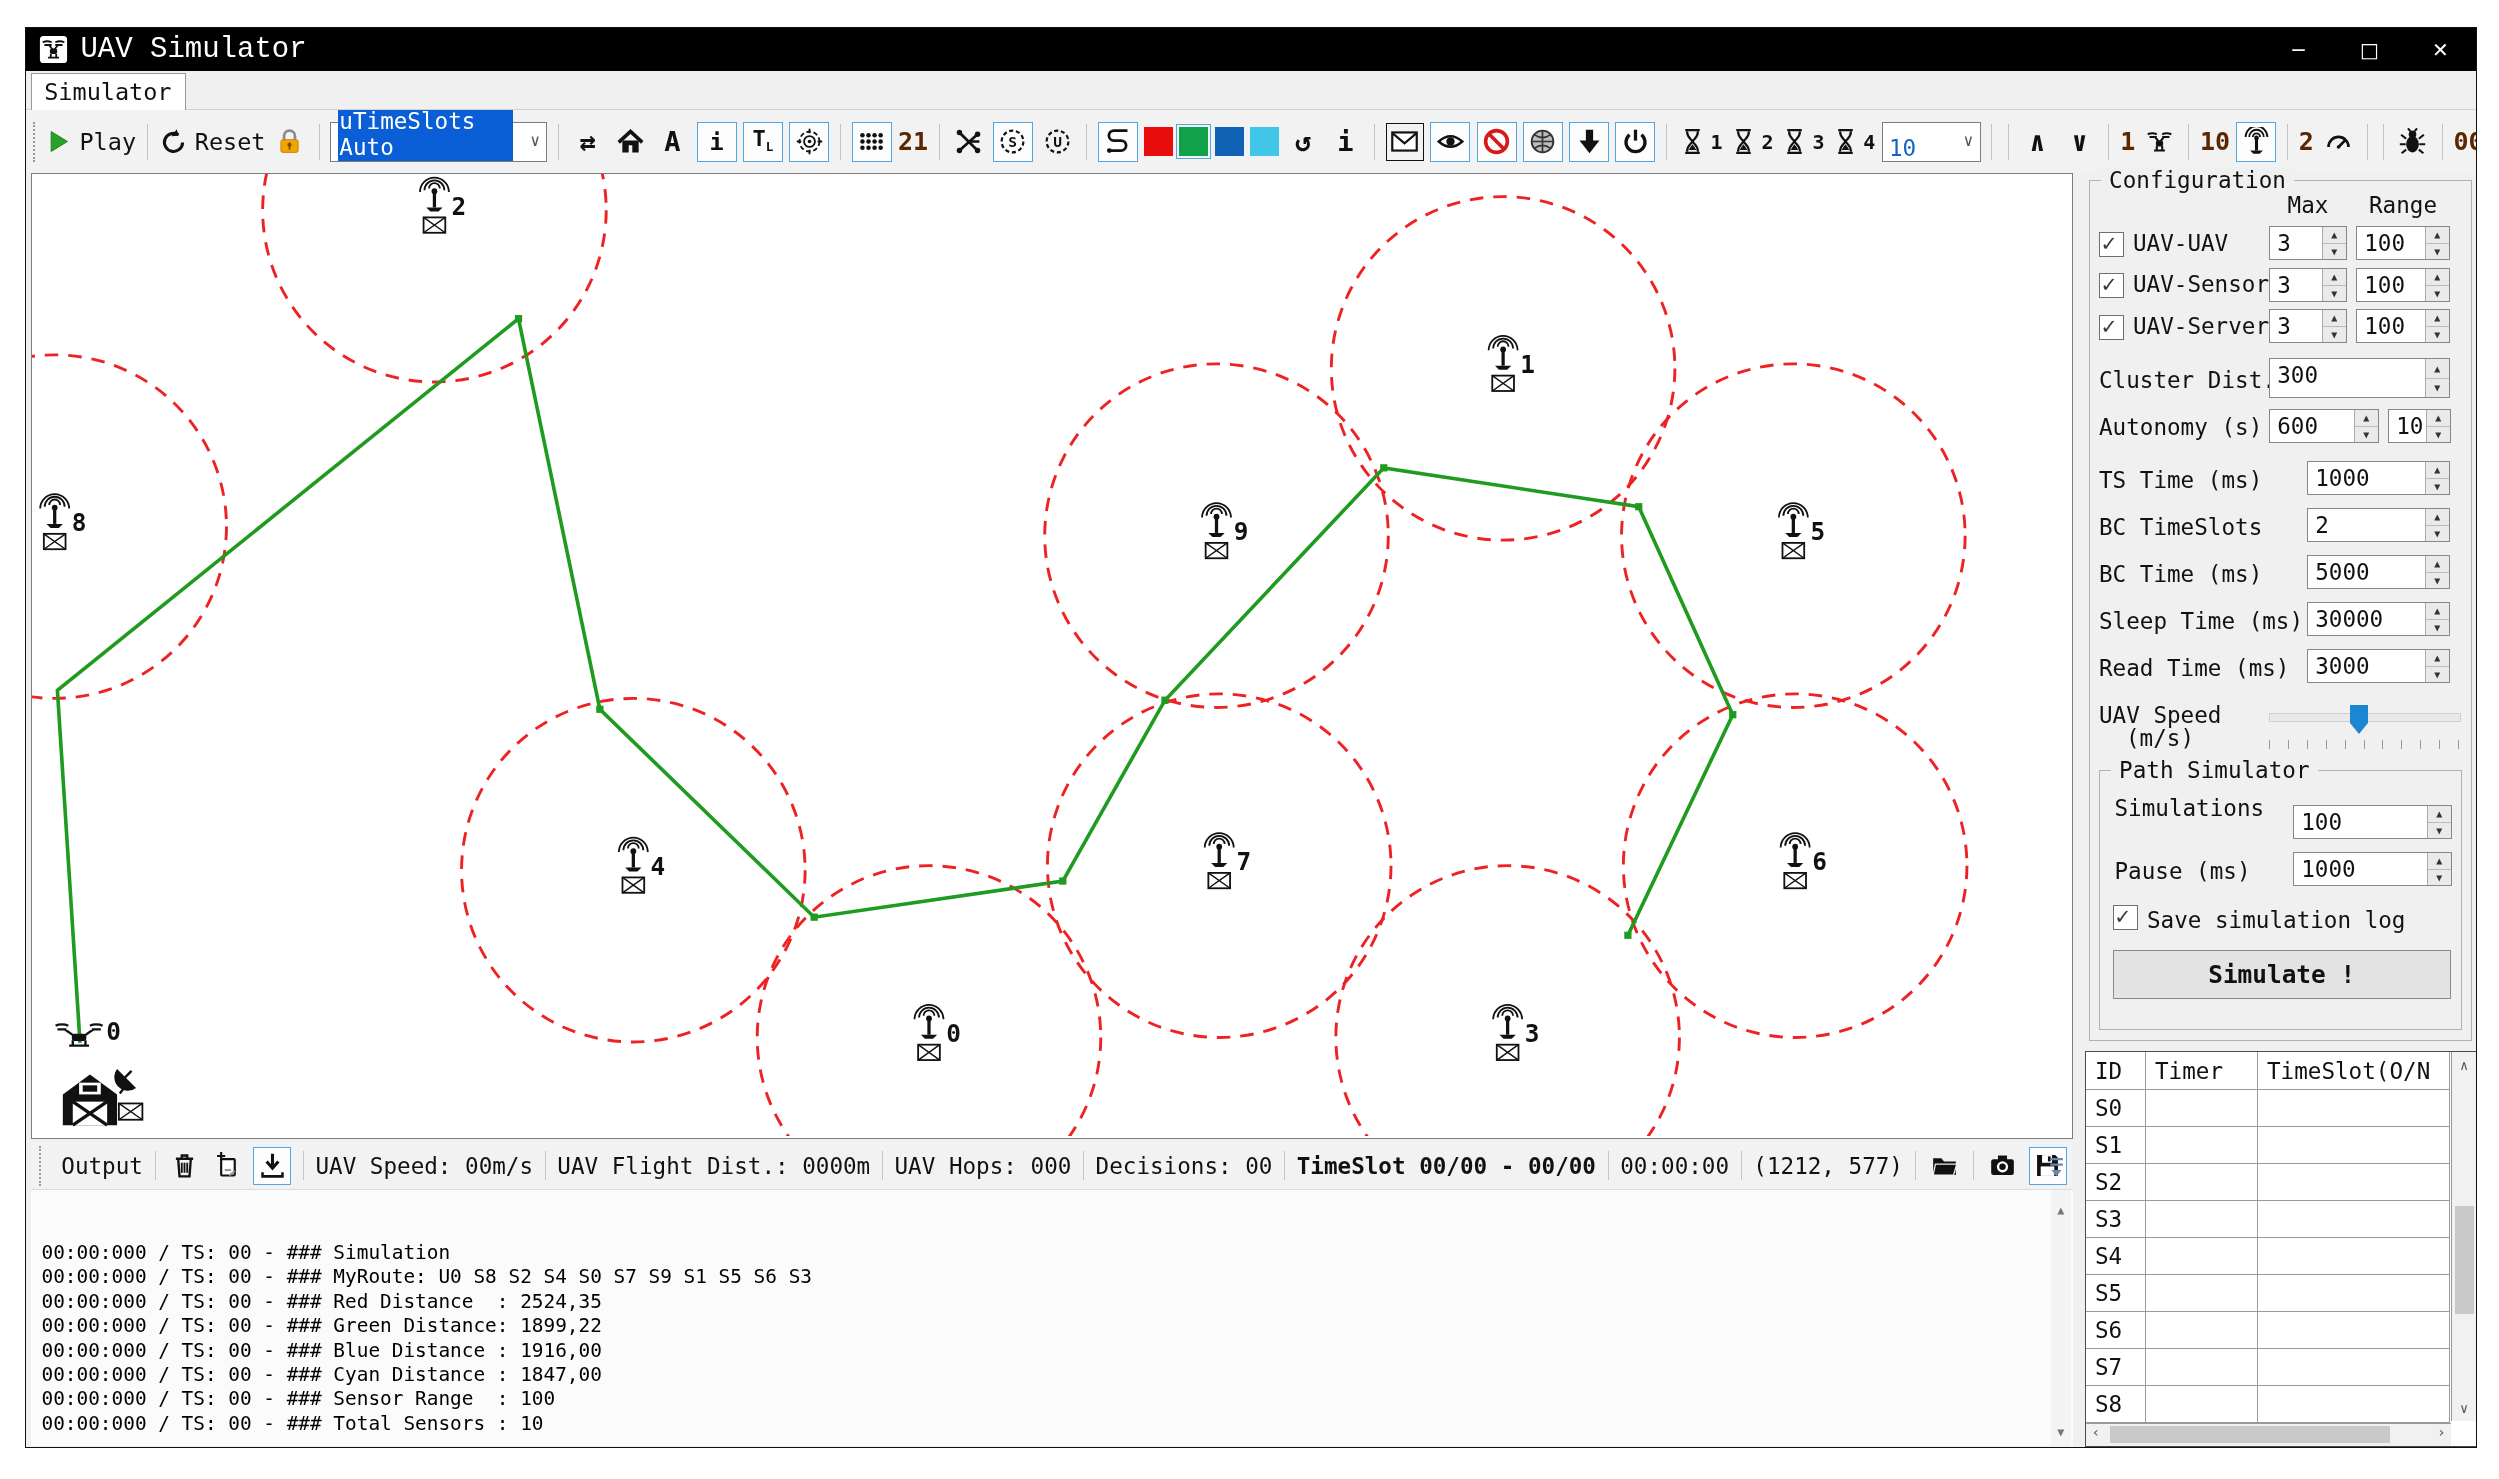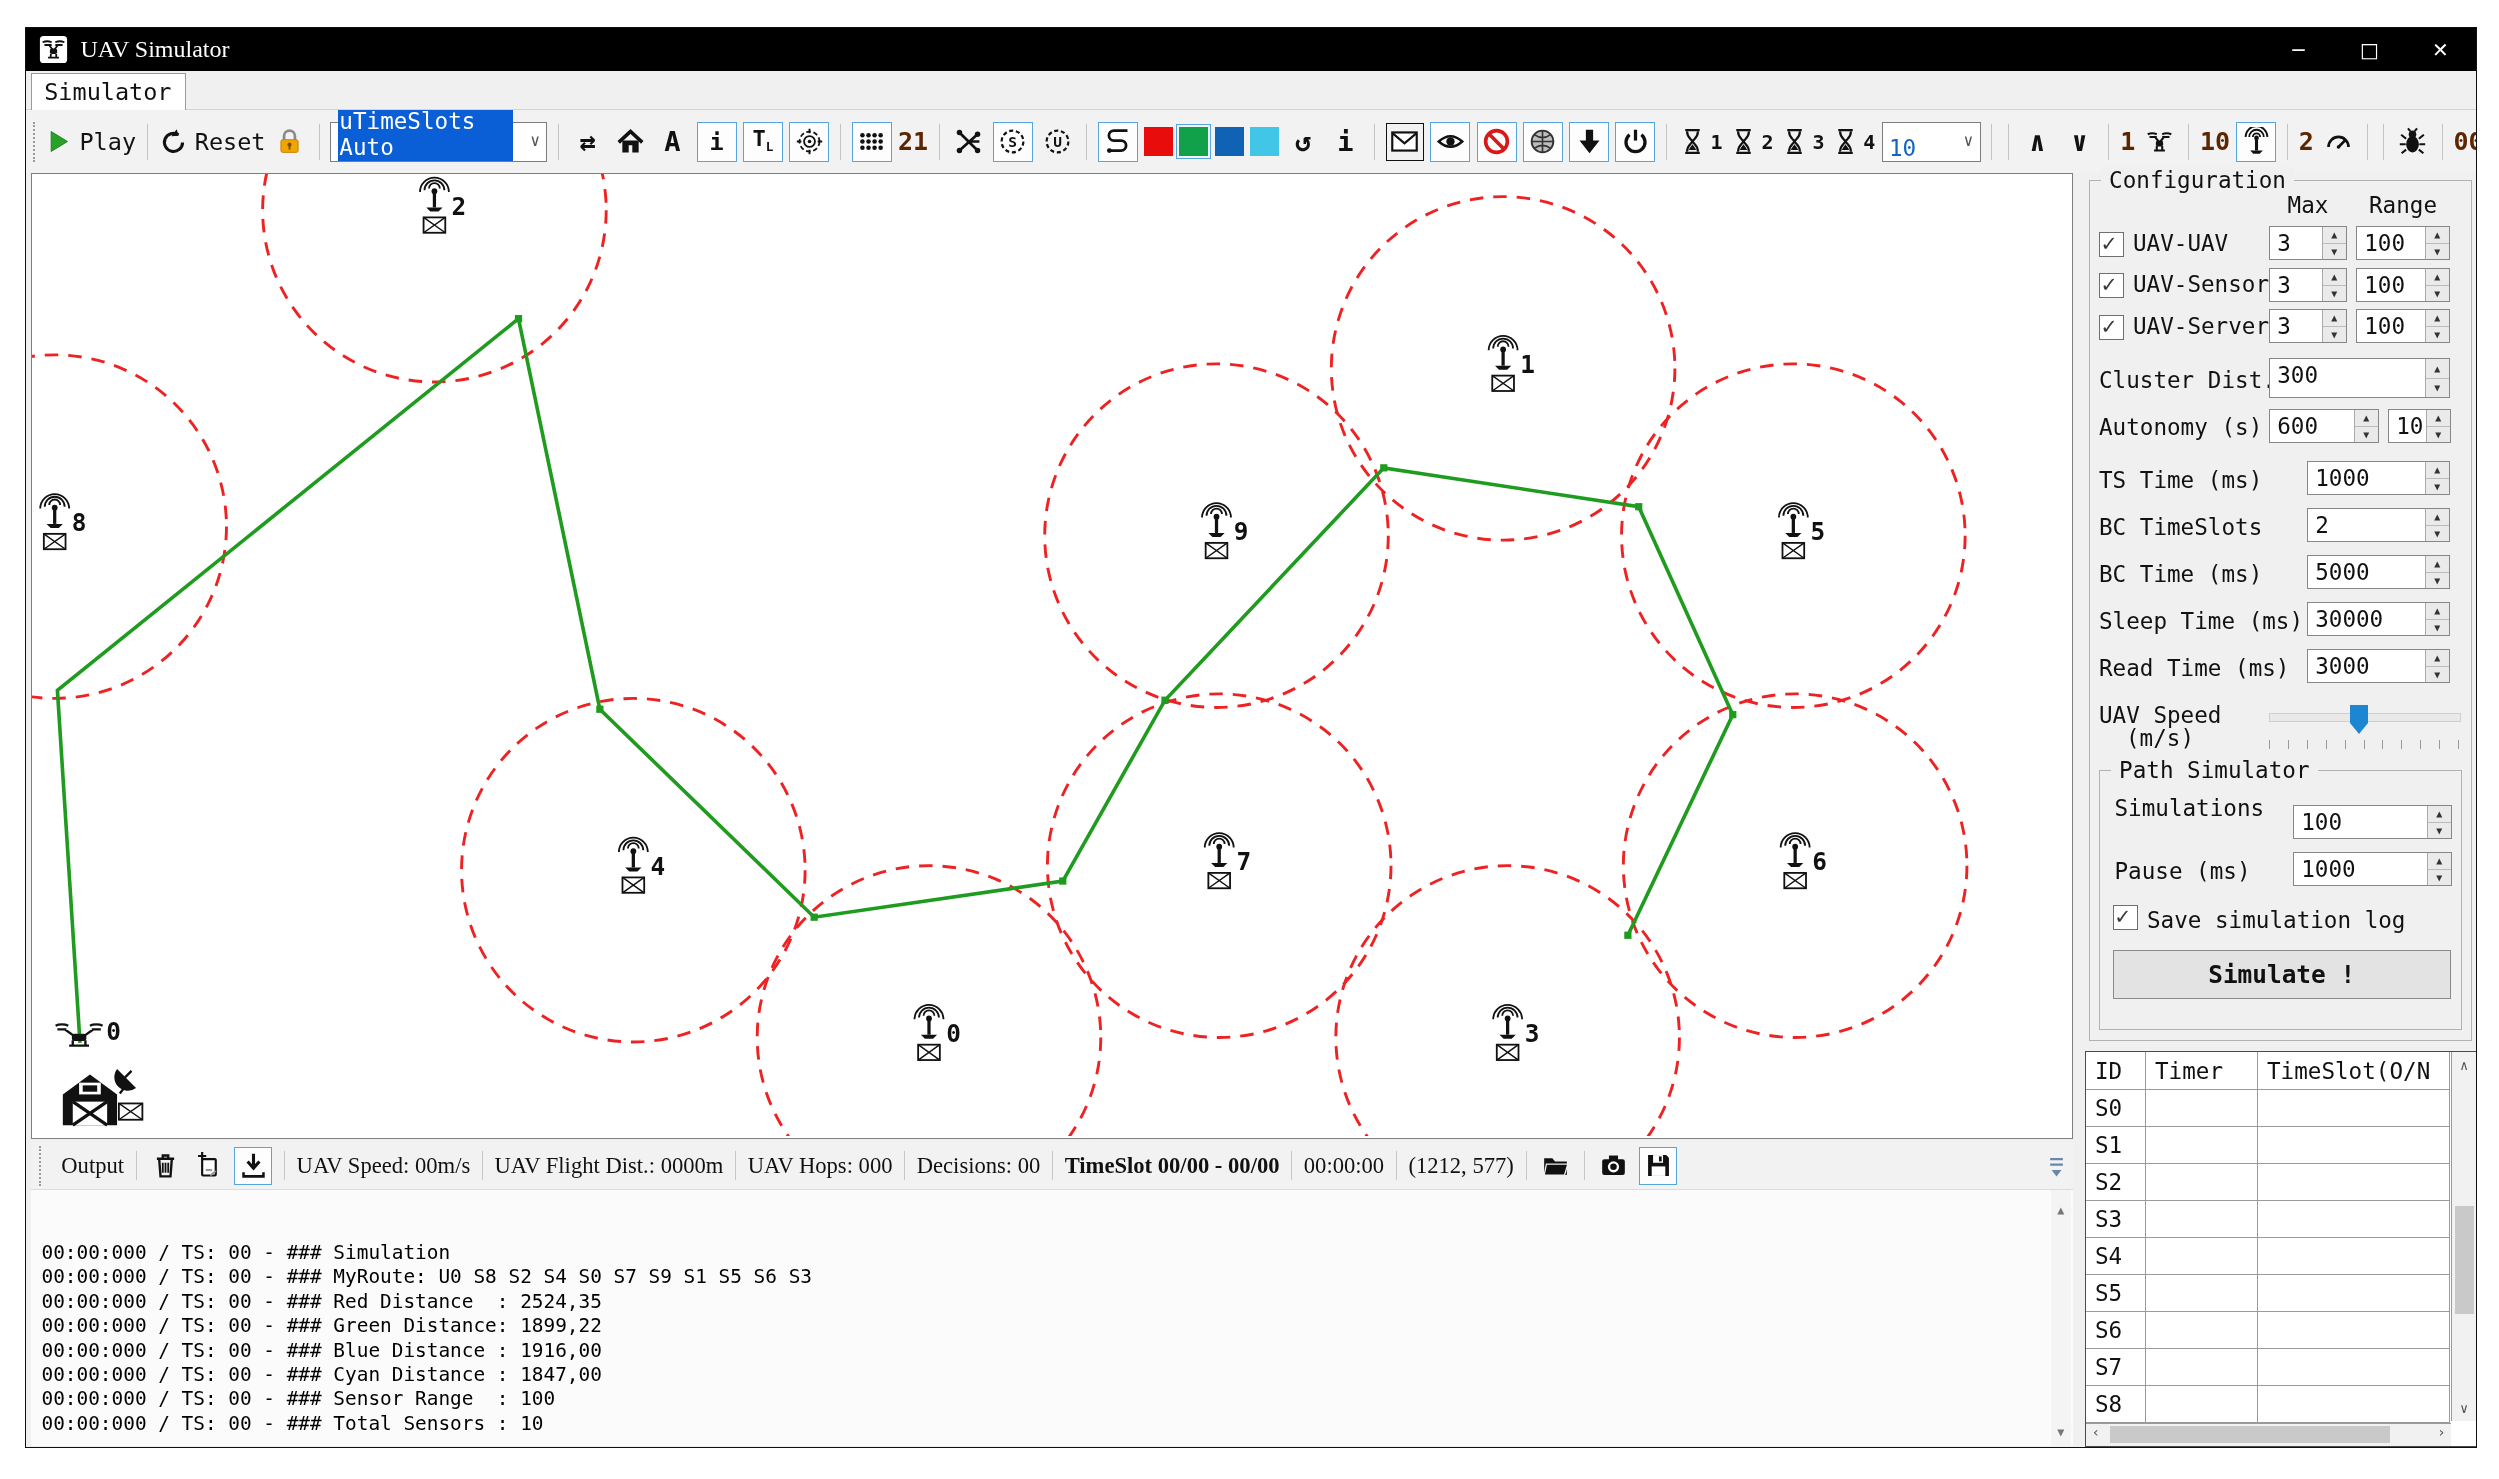--- a/index.html
+++ b/index.html
@@ -1,21 +1,21 @@
 <!DOCTYPE html>
 <html style="font-size:14.5px"><head>
 <meta charset="utf-8">
 <style>
   html,body{margin:0;padding:0;background:#fff;}
   body{width:2500px;height:1479px;position:relative;font-family:"DejaVu Sans Mono",monospace;color:#111;}
   #window{position:absolute;left:25px;top:27px;width:2452px;height:1421px;background:#f0f0f0;border:1.8px solid #101010;box-sizing:border-box;overflow:hidden;}
   
   .titlebar{height:43px;background:#000;color:#fff;display:flex;align-items:center;}
   .titlebar .appicon{width:29px;height:29px;margin:0 12.7px 0 12.7px;}
-  .titlebar .ttl{font-family:Liberation Serif, serif;font-size:24px;}
+  .titlebar .ttl{font-family:Liberation Mono, monospace;font-size:29px;}
   .wctl{margin-left:auto;display:flex;height:43px;}
   .wbtn{width:71px;height:43px;display:flex;align-items:center;justify-content:center;font-family:"DejaVu Sans",sans-serif;font-size:20px;}
   
   .tabbar{height:38px;background:#f0f0f0;position:relative;border-bottom:0.9px solid #d2d2d2;padding-left:43px;}
   .tab{position:absolute;left:5.4px;top:1.8px;width:155px;height:37px;background:#fff;border:0.9px solid #9a9a9a;border-bottom:none;box-sizing:border-box;font-size:23.5px;display:flex;align-items:center;padding-left:11.8px;}
   
   .toolbar{height:63px;display:flex;align-items:center;background:#f2f2f2;padding-left:1.8px;gap:6.3px;overflow:hidden;}
   .grip{width:9px;height:40px;border-left:2.7px dotted #9a9a9a;margin:0 1.8px 0 5.4px;}
   .tsep{width:0.9px;height:36px;background:#c3c3c3;margin:0 4.5px;flex:none;}
   .titem{display:flex;align-items:center;gap:7.2px;flex:none;}
@@ -62,21 +62,21 @@
   .trow{display:flex;height:37px;line-height:37px;}
   .trow.head{height:38px;line-height:38px;}
   .tcell{border-right:0.9px solid #9a9a9a;border-bottom:0.9px solid #9a9a9a;padding-left:9px;box-sizing:border-box;overflow:hidden;white-space:nowrap;flex:none;}
   .vscroll{position:absolute;right:0;top:0;width:25px;height:369px;background:#f1f1f1;border-left:0.9px solid #9a9a9a;box-sizing:border-box;}
   .vscroll .a{position:absolute;width:100%;text-align:center;font-size:13.6px;color:#555;}
   .vthumb{position:absolute;left:2.7px;width:19px;background:#c9c9c9;}
   .hscroll{position:absolute;left:0;bottom:0;width:365px;height:23.5px;background:#f1f1f1;border-top:0.9px solid #9a9a9a;box-sizing:border-box;}
   .hscroll .a{position:absolute;top:0.9px;font-size:14.5px;color:#555;}
   .hthumb{position:absolute;top:2.7px;height:17px;background:#c9c9c9;}
   
-  #statusbar{position:absolute;left:4.5px;top:1114px;width:2042px;height:47px;background:#f2f2f2;display:flex;align-items:center;font-size:22.6px;gap:9px;padding-left:3.6px;box-sizing:border-box;font-family:Liberation Serif, serif;}
+  #statusbar{position:absolute;left:4.5px;top:1114px;width:2042px;height:47px;background:#f2f2f2;display:flex;align-items:center;font-size:22.6px;gap:9px;padding-left:3.6px;box-sizing:border-box;}
   .ssep{width:0.9px;height:29px;background:#c6c6c6;margin:0 2.7px;flex:none;}
   .stext{white-space:pre;flex:none;}
   .sbold{font-weight:bold;}
   .sbtn2{width:38px;height:38px;border:1.8px solid #55a6de;background:#fdfdfd;display:flex;align-items:center;justify-content:center;box-sizing:border-box;flex:none;}
   .splain{width:34px;height:38px;display:flex;align-items:center;justify-content:center;flex:none;}
   .overflow{position:absolute;right:3.6px;top:9px;width:27px;height:31px;}
   
   #output{position:absolute;left:4.5px;top:1161px;width:2042px;height:257px;background:#fbfbfb;border-top:0.9px solid #dcdcdc;box-sizing:border-box;overflow:hidden;}
   #loglines{position:absolute;left:11px;top:51px;font-size:19.4px;line-height:24.4px;white-space:pre;color:#000;}
   .oscroll{position:absolute;right:1.8px;top:0;width:20px;height:100%;background:#f4f4f4;}

